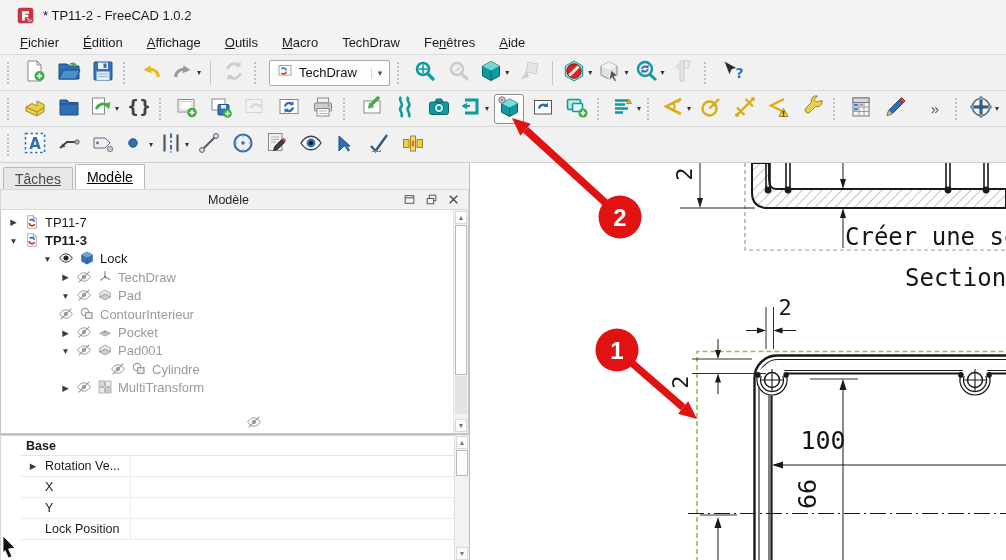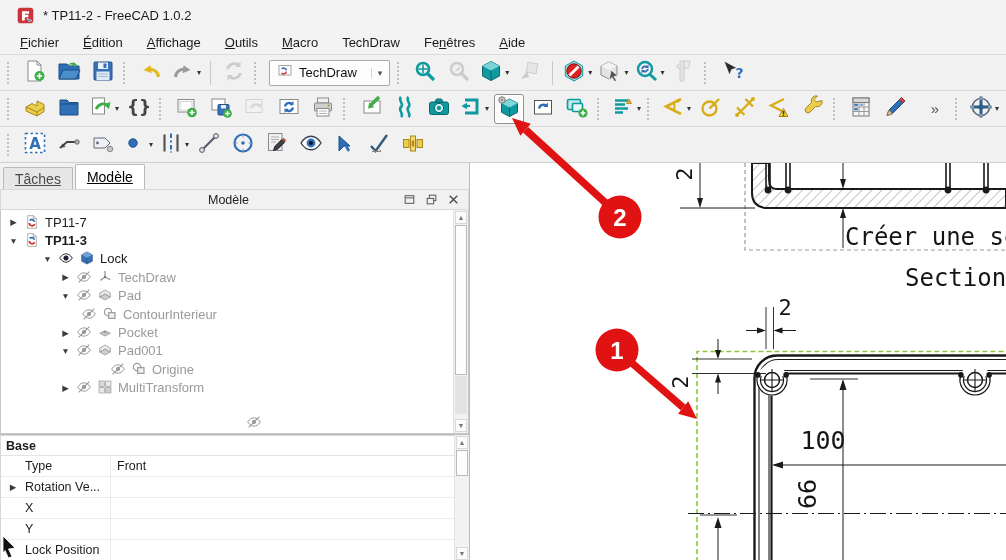--- a/index.html
+++ b/index.html
@@ -63,21 +63,21 @@
 
   
   .vscroll { width:15px; background:#f2f2f2; border-left:1px solid #e3e3e3; position:relative; flex:0 0 15px; }
   .sb-btn { position:absolute; left:1px; right:1px; height:13px; background:#fbfbfb; border:1px solid #d9d9d9;
             font-size:7px; color:#777; display:flex; align-items:center; justify-content:center; }
   .sb-thumb { position:absolute; left:1px; right:1px; background:#fdfdfd; border:1px solid #b9b9b9; }
   .sb-track-dark { position:absolute; left:1px; right:1px; background:#e3e3e3; }
 
   
   .props { height:127px; background:#fff; border-top:1px solid #bdbdbd; display:flex; }
-  .props-table { flex:1; font-size:12.5px; color:#1c1c1c; border:1px solid #d7d7d7; border-right:none; }
+  .props-table { flex:1; font-size:12.5px; color:#1c1c1c; border:1px solid #d7d7d7; border-right:none;padding-left:20px; }
   .props-head { height:20px; display:flex; align-items:center; font-weight:bold; padding-left:5px;
                 border-bottom:1px solid #e4e4e4; }
   .prow { display:grid; grid-template-columns:24px 86px 1fr; height:21px; border-bottom:1px solid #ececec; }
   .prow .pexp { display:flex; align-items:center; justify-content:center; font-size:8.5px; color:#3c3c3c; }
   .prow .plabel { display:flex; align-items:center; border-right:1px solid #ececec; overflow:hidden; white-space:nowrap; }
   .prow .pvalue { display:flex; align-items:center; padding-left:6px; overflow:hidden; white-space:nowrap; }
 
   
   .overlay { position:absolute; left:0; top:0; width:1006px; height:560px; pointer-events:none; z-index:40; }
 
@@ -609,21 +609,21 @@
                   <path d="M2.5 12c3-4.5 6.5-6.3 9.5-6.3s6.5 1.8 9.5 6.3c-3 4.5-6.5 6.3-9.5 6.3S5.5 16.5 2.5 12z" fill="none" stroke="#9a9a9a" stroke-width="1.5"></path>
                   <circle cx="12" cy="12" r="3.2" fill="#9a9a9a"></circle>
                   <path d="M4 20L20 4" stroke="#9a9a9a" stroke-width="1.8"></path>
                 </svg></span>
               <span class="ticon"><svg width="16" height="16" viewBox="0 0 24 24">
                   <path d="M4 15l8-4.5 8 4.5-8 4.5z" fill="#cfcfcf" stroke="#8a8a8a"></path>
                   <path d="M4 15V9l8-4.5L20 9v6l-8-4.5z" fill="#e8e8e8" stroke="#8a8a8a"></path>
                 </svg></span>
               <span class="tlabel">Pad</span>
             </div>
-            <div class="tree-row gray" style="padding-left: 40px; margin-left: 23px;">
+            <div class="tree-row gray" style="padding-left: 40px;">
               <span class="texp"></span>
               <span class="teye"><svg width="16" height="16" viewBox="0 0 24 24">
                   <path d="M2.5 12c3-4.5 6.5-6.3 9.5-6.3s6.5 1.8 9.5 6.3c-3 4.5-6.5 6.3-9.5 6.3S5.5 16.5 2.5 12z" fill="none" stroke="#9a9a9a" stroke-width="1.5"></path>
                   <circle cx="12" cy="12" r="3.2" fill="#9a9a9a"></circle>
                   <path d="M4 20L20 4" stroke="#9a9a9a" stroke-width="1.8"></path>
                 </svg></span>
               <span class="ticon"><svg width="16" height="16" viewBox="0 0 24 24">
                   <circle cx="9" cy="9" r="5.5" fill="none" stroke="#9a9a9a" stroke-width="1.8"></circle>
                   <rect x="10" y="10" width="9.5" height="8.5" fill="#f0f0f0" stroke="#9a9a9a" stroke-width="1.8"></rect>
                 </svg></span>
@@ -659,21 +659,21 @@
               <span class="texp"></span>
               <span class="teye"><svg width="16" height="16" viewBox="0 0 24 24">
                   <path d="M2.5 12c3-4.5 6.5-6.3 9.5-6.3s6.5 1.8 9.5 6.3c-3 4.5-6.5 6.3-9.5 6.3S5.5 16.5 2.5 12z" fill="none" stroke="#9a9a9a" stroke-width="1.5"></path>
                   <circle cx="12" cy="12" r="3.2" fill="#9a9a9a"></circle>
                   <path d="M4 20L20 4" stroke="#9a9a9a" stroke-width="1.8"></path>
                 </svg></span>
               <span class="ticon"><svg width="16" height="16" viewBox="0 0 24 24">
                   <circle cx="9" cy="9" r="5.5" fill="none" stroke="#9a9a9a" stroke-width="1.8"></circle>
                   <rect x="10" y="10" width="9.5" height="8.5" fill="#f0f0f0" stroke="#9a9a9a" stroke-width="1.8"></rect>
                 </svg></span>
-              <span class="tlabel">Origine</span>
+              <span class="tlabel">Cylindre</span>
             </div>
             <div class="tree-row gray" style="padding-left: 58px;">
               <span class="texp">▶</span>
               <span class="teye"><svg width="16" height="16" viewBox="0 0 24 24">
                   <path d="M2.5 12c3-4.5 6.5-6.3 9.5-6.3s6.5 1.8 9.5 6.3c-3 4.5-6.5 6.3-9.5 6.3S5.5 16.5 2.5 12z" fill="none" stroke="#9a9a9a" stroke-width="1.5"></path>
                   <circle cx="12" cy="12" r="3.2" fill="#9a9a9a"></circle>
                   <path d="M4 20L20 4" stroke="#9a9a9a" stroke-width="1.8"></path>
                 </svg></span>
               <span class="ticon"><svg width="16" height="16" viewBox="0 0 24 24">
                   <rect x="3" y="3" width="8" height="8" fill="#d9d9d9" stroke="#999"></rect>
@@ -702,25 +702,20 @@
           <div class="sb-thumb" style="top:15px; height:150px"></div>
           <div class="sb-track-dark" style="top:166px; height:38px"></div>
           <div class="sb-btn" style="bottom:1px">▼</div>
         </div>
       </div>
 
       <div class="props">
         <div class="props-table">
           <div class="props-head">Base</div>
           <div id="props">
-              <div class="prow">
-                <span class="pexp"></span>
-                <span class="plabel">Type</span>
-                <span class="pvalue">Front</span>
-              </div>
               <div class="prow">
                 <span class="pexp">▶</span>
                 <span class="plabel">Rotation Ve...</span>
               </div>
               <div class="prow">
                 <span class="pexp"></span>
                 <span class="plabel">X</span>
               </div>
               <div class="prow">
                 <span class="pexp"></span>

